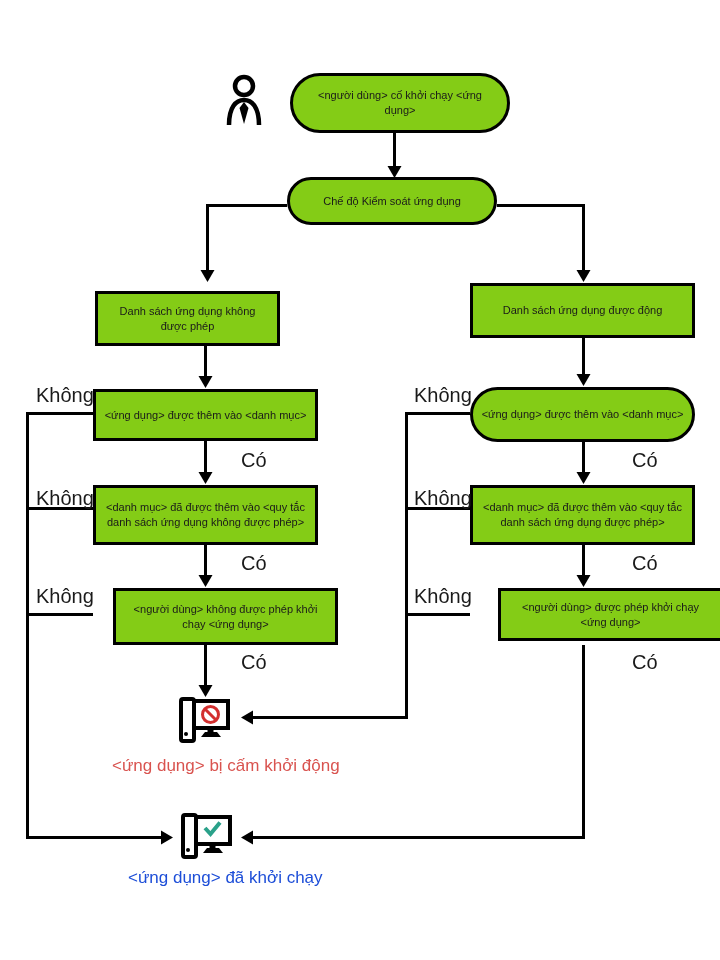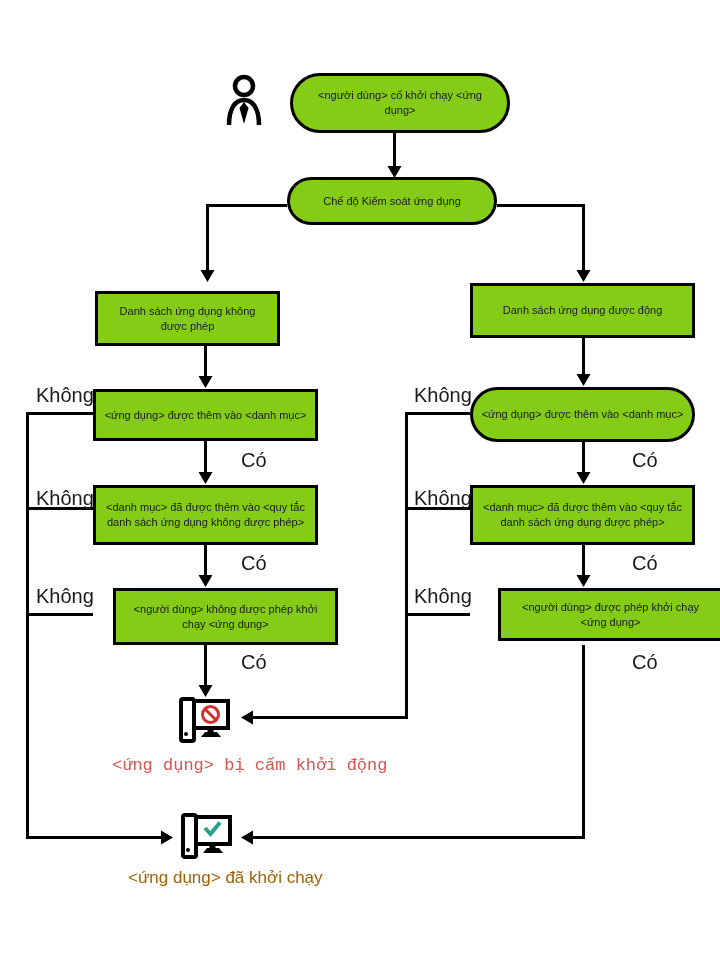--- a/index.html
+++ b/index.html
@@ -109,29 +109,29 @@
       <rect x="29.5" y="32" width="6" height="4" fill="#000"></rect>
       <path d="M23 41 H43 L39 36 H27 Z" fill="#000"></path>
       <rect x="3" y="3" width="13" height="42" rx="2" fill="#fff" stroke="#000" stroke-width="4"></rect>
       <circle cx="8" cy="38" r="2" fill="#000"></circle>
       <g stroke="#d32f2f" stroke-width="3" fill="none">
         <circle cx="32.5" cy="18.5" r="8"></circle>
         <path d="M27 13 L38 24"></path>
       </g>
     </svg>
   </div>
-  <span class="outcome" style="left:112px;top:756px;color:#d9534f;font-family:Liberation Mono, monospace;">&lt;ứng dụng&gt; bị cấm khởi động</span>
+  <span class="outcome" style="left:112px;top:756px;color:#d9534f;">&lt;ứng dụng&gt; bị cấm khởi động</span>
 
   <div class="iconwrap" style="left:180px;top:812px;">
     <svg width="56" height="50" viewBox="0 0 56 50">
       <rect x="15" y="5" width="35" height="27" fill="#fff" stroke="#000" stroke-width="4"></rect>
       <rect x="29.5" y="32" width="6" height="4" fill="#000"></rect>
       <path d="M23 41 H43 L39 36 H27 Z" fill="#000"></path>
       <rect x="3" y="3" width="13" height="42" rx="2" fill="#fff" stroke="#000" stroke-width="4"></rect>
       <circle cx="8" cy="38" r="2" fill="#000"></circle>
       <g stroke="#2aa18a" stroke-width="4" fill="none">
         <path d="M25 16 L30.5 22 L40 10.5"></path>
       </g>
     </svg>
   </div>
-  <span class="outcome" style="left:128px;top:868px;color:#a16207;">&lt;ứng dụng&gt; đã khởi chạy</span>
+  <span class="outcome" style="left:128px;top:868px;color:#1d4ed8;">&lt;ứng dụng&gt; đã khởi chạy</span>
 
 </div>
 
 </body></html>

